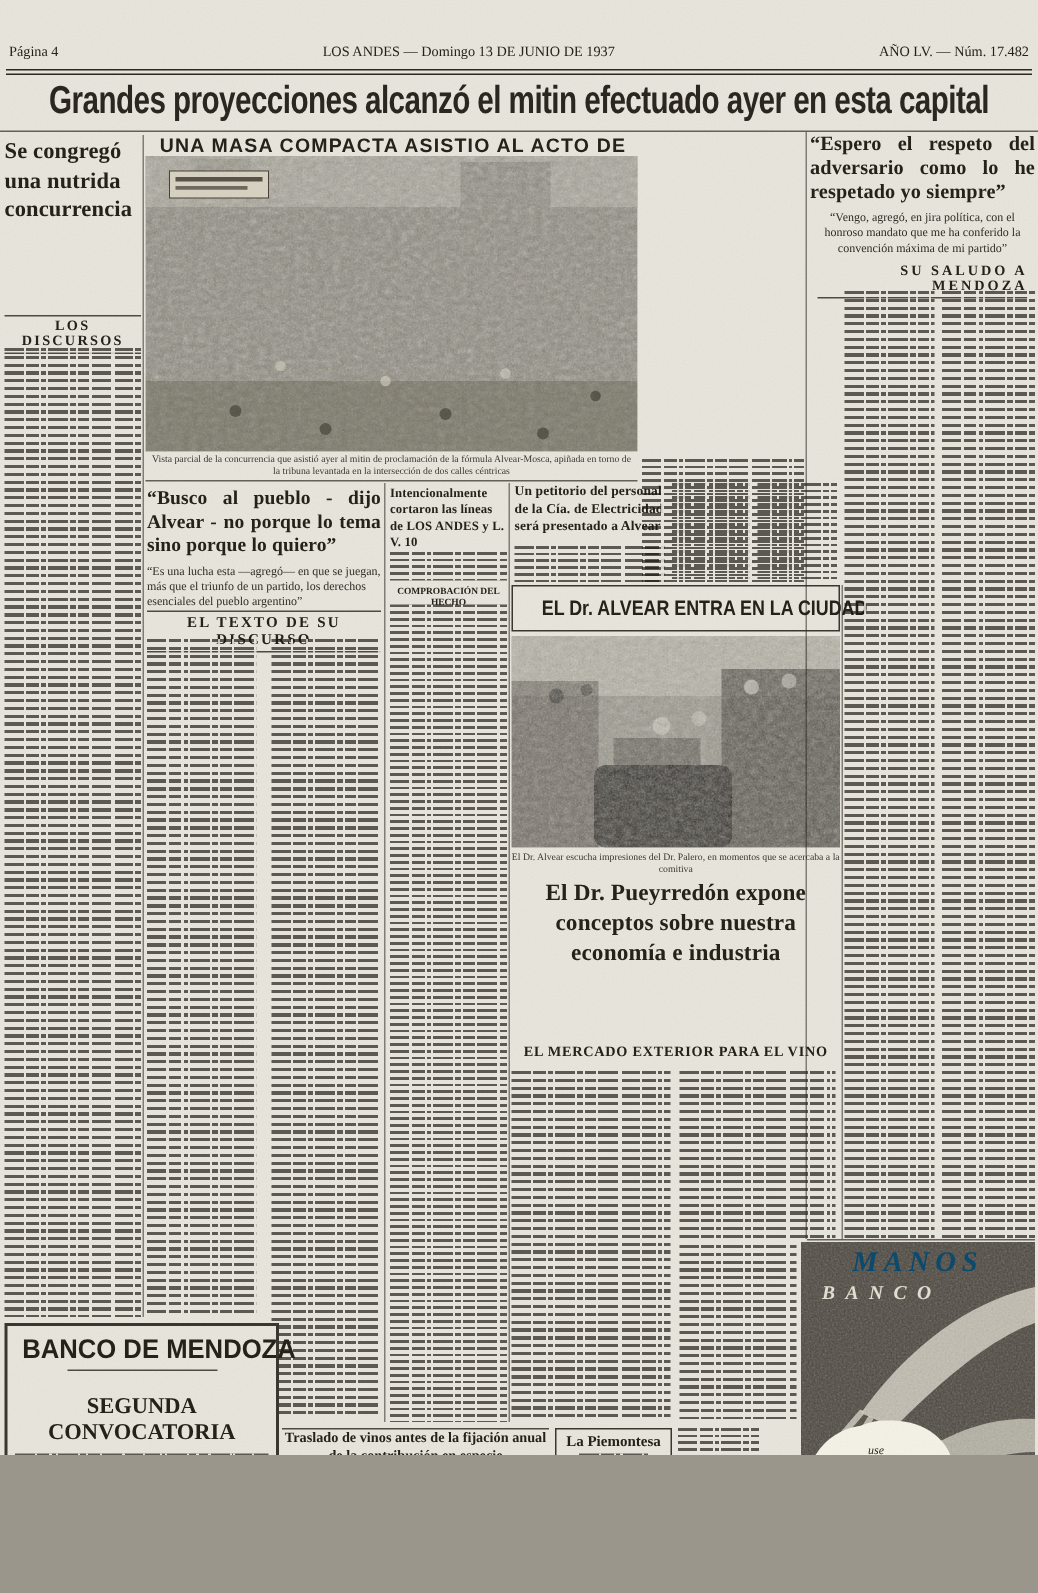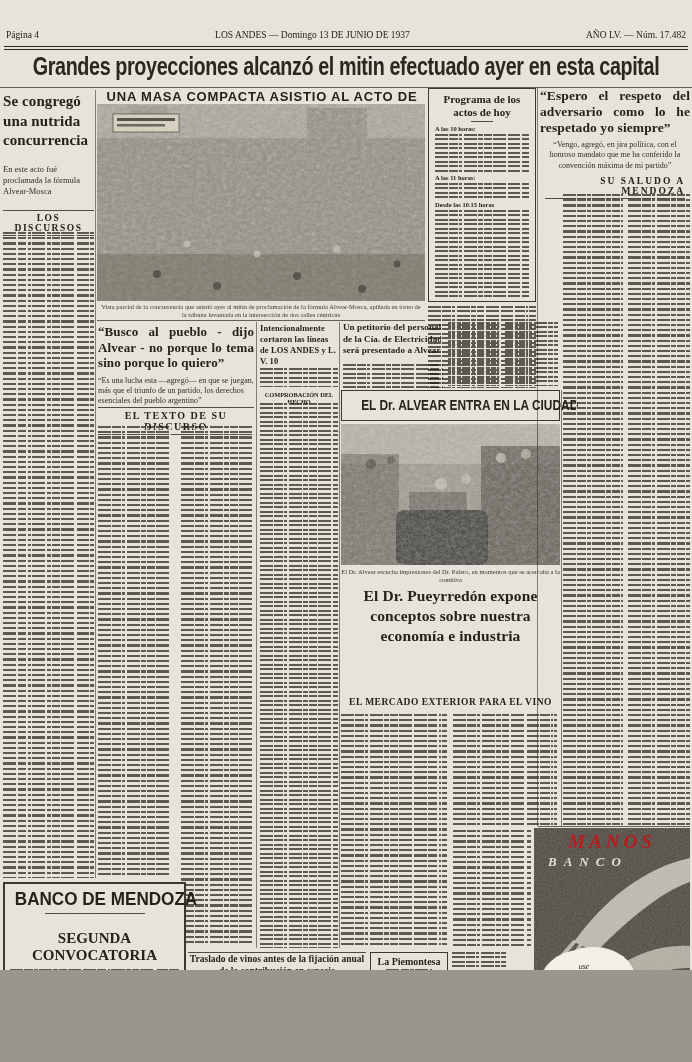--- a/index.html
+++ b/index.html
@@ -54,21 +54,20 @@
     <span>Página 4</span>
     <span>LOS ANDES — Domingo 13 DE JUNIO DE 1937</span>
     <span>AÑO LV. — Núm. 17.482</span>
   </div>
   <div class="a dbl" style="left:4px;top:46px;width:684px;"></div>
 
   <div class="a sans nw" style="left:50%;top:51px;font-size:26px;font-weight:bold;letter-spacing:-.5px;color:#2b2720;transform:translateX(-50%) scaleX(.76);">Grandes proyecciones alcanzó el mitin efectuado ayer en esta capital</div>
   <div class="hr" style="left:0;top:87px;width:692px;"></div>
 
   <div class="a head" style="left:3px;top:92px;width:91px;font-size:15px;line-height:1.3;">Se congregó una nutrida concurrencia</div>
-  <div class="a deck" style="left:3px;top:164px;width:91px;font-size:8.5px;line-height:1.3;">En este acto fué proclamada la fórmula Alvear-Mosca</div>
   <div class="a secthead" style="left:3px;top:210px;width:91px;font-size:9.5px;letter-spacing:1.5px;padding:2px 0;">LOS DISCURSOS</div>
   <div class="a greek" style="left:3px;top:232px;width:91px;height:646px;"></div>
   <div class="vr" style="left:95px;top:90px;height:788px;"></div>
 
   <div class="a sans b c" style="left:97px;top:89px;width:330px;font-size:13px;letter-spacing:.8px;">UNA MASA COMPACTA ASISTIO AL ACTO DE AYER</div>
   <svg class="a" style="left:97px;top:104px;" width="328" height="197" viewBox="0 0 328 197">
     <rect width="328" height="197" fill="#8b8577"></rect>
     <rect width="328" height="34" fill="#aaa596"></rect>
     <rect x="210" y="4" width="60" height="30" fill="#6e685b" opacity=".5"></rect>
     <rect x="30" y="2" width="40" height="26" fill="#79735f" opacity=".4"></rect>
@@ -128,30 +127,20 @@
     <rect width="219" height="141" filter="url(#grain)" opacity=".45"></rect>
   </svg>
   <div class="a caption" style="left:341px;top:568px;width:219px;">El Dr. Alvear escucha impresiones del Dr. Palero, en momentos que se acercaba a la comitiva</div>
 
   <div class="a head c" style="left:341px;top:586px;width:219px;font-size:15.5px;line-height:1.3;">El Dr. Pueyrredón expone conceptos sobre nuestra economía e industria</div>
   <div class="a b c" style="left:341px;top:697px;width:219px;font-size:9.5px;letter-spacing:.5px;">EL MERCADO EXTERIOR PARA EL VINO</div>
   <div class="a greek" style="left:341px;top:714px;width:106px;height:234px;"></div>
   <div class="a greek" style="left:453px;top:714px;width:104px;height:112px;"></div>
   <div class="a greek" style="left:453px;top:830px;width:78px;height:116px;"></div>
 
-  <div class="box" style="left:428px;top:88px;width:108px;height:214px;padding:4px 6px;">
-    <div class="b c" style="font-size:11px;line-height:1.15;">Programa de los actos de hoy</div>
-    <div class="orn"></div>
-    <div class="b" style="font-size:6.5px;">A las 10 horas:</div>
-    <div class="greek fine" style="height:38px;margin:2px 0;"></div>
-    <div class="b" style="font-size:6.5px;">A las 11 horas:</div>
-    <div class="greek fine" style="height:16px;margin:2px 0;"></div>
-    <div class="b" style="font-size:6.5px;">Desde las 10.15 horas</div>
-    <div class="greek fine" style="height:88px;margin:2px 0;"></div>
-  </div>
   <div class="a greek fine" style="left:428px;top:306px;width:108px;height:82px;"></div>
   <div class="vr" style="left:537px;top:88px;height:738px;"></div>
   <div class="vr" style="left:561px;top:390px;height:436px;"></div>
 
   <div class="a head j" style="left:540px;top:88px;width:150px;font-size:13.5px;">“Espero el respeto del adversario como lo he respetado yo siempre”</div>
   <div class="a deck c" style="left:540px;top:140px;width:150px;font-size:8px;line-height:1.3;">“Vengo, agregó, en jira política, con el honroso mandato que me ha conferido la convención máxima de mi partido”</div>
   <div class="a b c rulecap" style="left:545px;top:176px;width:140px;font-size:9.5px;letter-spacing:2px;padding-bottom:2px;">SU SALUDO A MENDOZA</div>
   <div class="a greek" style="left:563px;top:194px;width:60px;height:632px;"></div>
   <div class="a greek" style="left:628px;top:194px;width:62px;height:632px;"></div>
 
@@ -189,21 +178,21 @@
 
   <div class="a" style="left:534px;top:828px;width:156px;height:234px;background:#c6c2b5;">
     <svg width="156" height="234" viewBox="0 0 156 234" style="position:absolute;left:0;top:0;">
       <rect width="156" height="150" fill="#4b463d"></rect>
       <rect y="150" width="156" height="84" fill="#c9c4b6"></rect>
       <path d="M156 30 C110 40 70 72 40 114 L62 124 C92 94 126 64 156 54 Z" fill="#d9d4c5" opacity=".85"></path>
       <path d="M40 114 l-12 14 M46 118 l-10 16 M54 121 l-8 16" stroke="#d9d4c5" stroke-width="4" stroke-linecap="round" fill="none" opacity=".8"></path>
       <path d="M156 118 C120 116 84 132 58 160 L80 170 C102 150 130 140 156 140 Z" fill="#d0ccbd" opacity=".8"></path>
       <rect width="156" height="234" filter="url(#grain)" opacity=".35"></rect>
     </svg>
-    <div class="c" style="position:absolute;left:0;top:3px;width:156px;font-style:italic;font-weight:bold;font-size:19px;letter-spacing:4px;color:#b91c1c;">MANOS</div>
+    <div class="c" style="position:absolute;left:0;top:3px;width:156px;font-style:italic;font-weight:bold;font-size:19px;letter-spacing:4px;color:#0c4a6e;">MANOS</div>
     <div style="position:absolute;left:14px;top:26px;font-style:italic;font-weight:bold;font-size:13px;letter-spacing:7px;color:#e4e0d2;">BANCO</div>
     <div style="position:absolute;left:4px;top:122px;width:92px;height:70px;background:#f4f1e7;
                 border-radius:48% 52% 55% 45% / 60% 55% 40% 45%;
                 box-shadow:10px -8px 0 -5px #f4f1e7, -4px 10px 0 -6px #f4f1e7;
                 display:flex;flex-direction:column;align-items:center;justify-content:center;line-height:1.05;color:#2c2822;">
       <span style="font-size:8px;font-style:italic;">use</span>
       <span style="font-size:10px;font-weight:bold;font-style:italic;letter-spacing:.5px;">CREMA</span>
       <span style="font-size:6.5px;font-style:italic;">de miel y almendras</span>
       <span style="font-size:17px;font-weight:bold;font-style:italic;">HECHO</span>
     </div>

